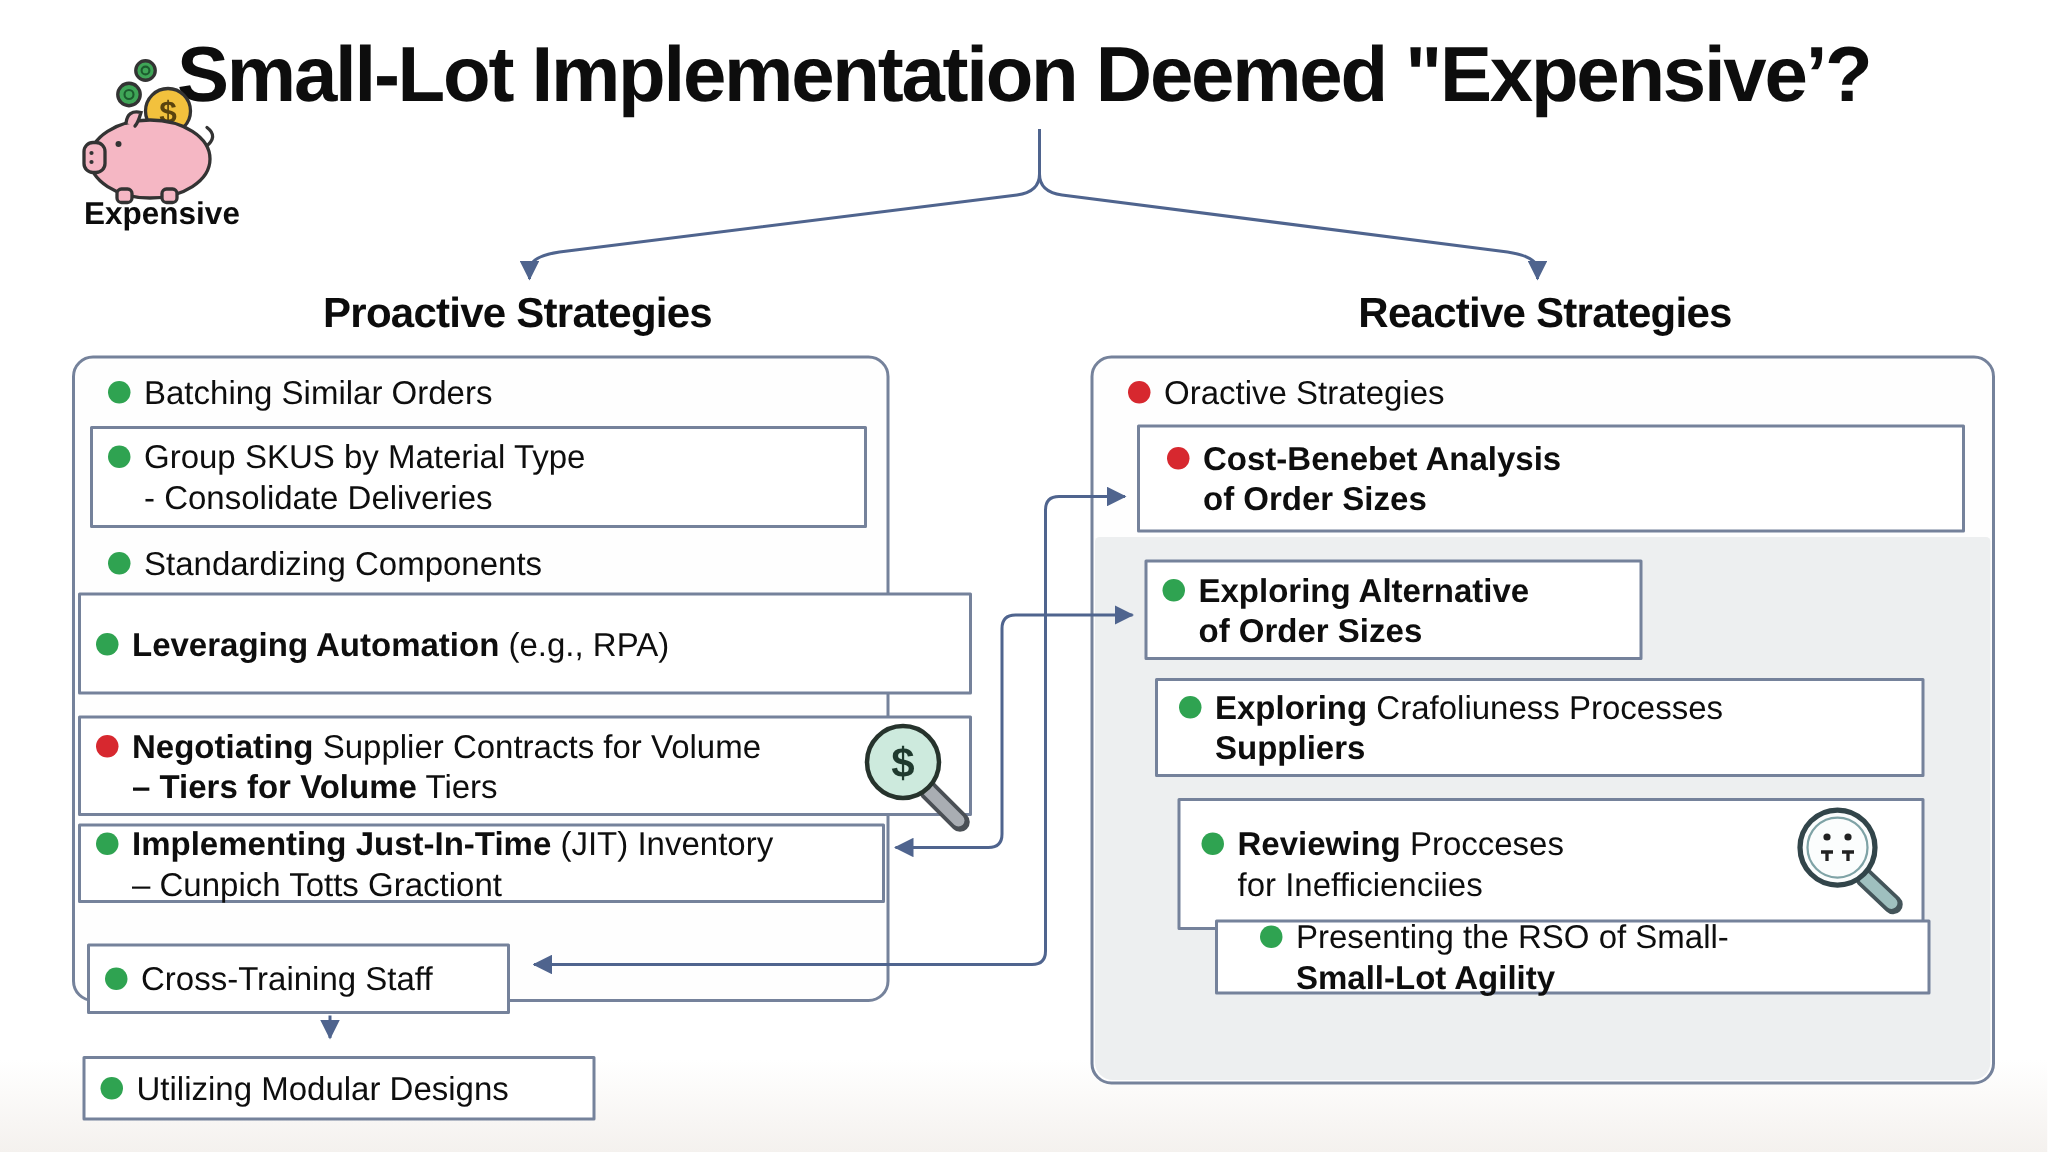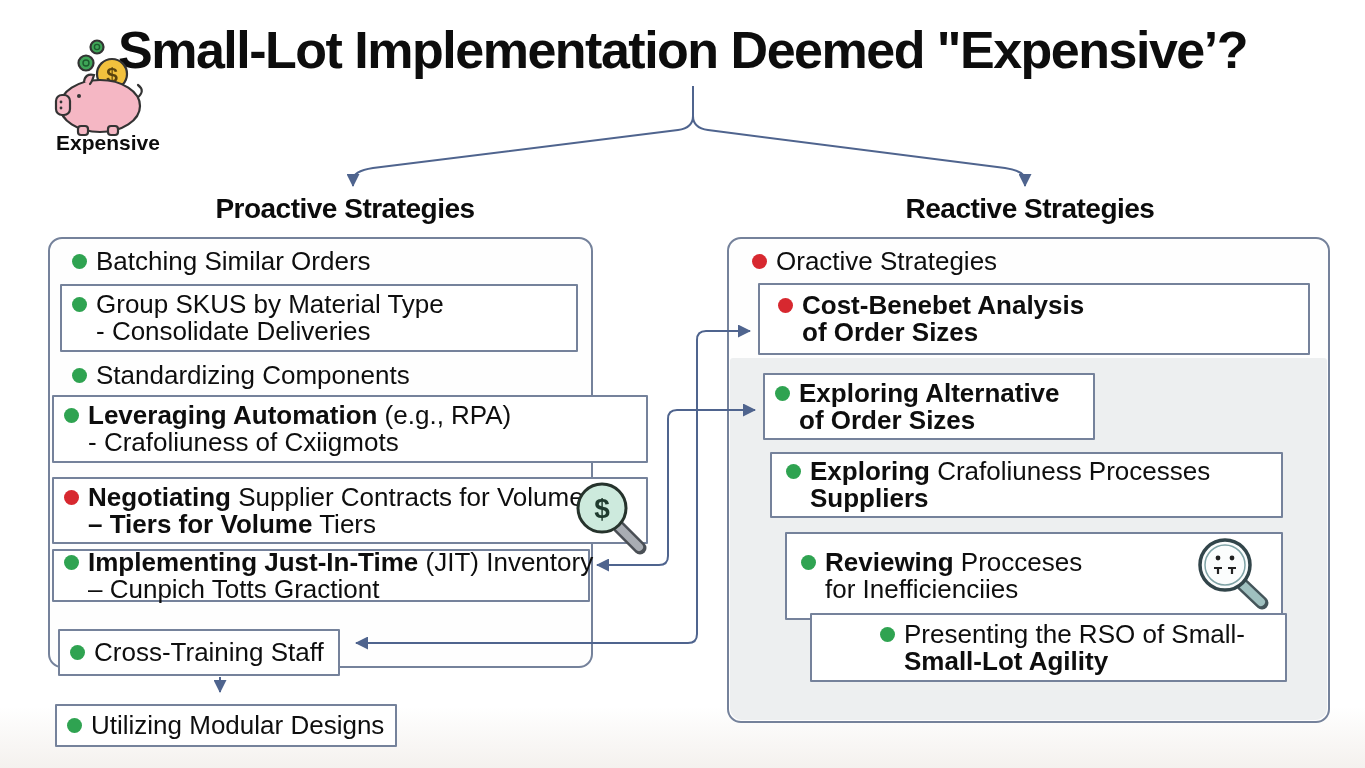--- a/index.html
+++ b/index.html
@@ -34,21 +34,21 @@
   .item.box{
     background:#fff;border:2px solid var(--border);border-radius:1px;
   }
   .row{display:flex;align-items:flex-start;}
   .bullet{
     flex:0 0 auto;width:15px;height:15px;border-radius:50%;margin:6px 9px 0 0;
   }
   .bullet.green{background:var(--green);}
   .bullet.red{background:var(--red);}
   .lines{display:flex;flex-direction:column;}
-  .line{font-size:26px;line-height:27px;white-space:nowrap;color:#0e0e0e;}
+  .line{font-size:22px;line-height:27px;white-space:nowrap;color:#0e0e0e;}
   .line .b{font-weight:700;}
   .overlay{position:absolute;left:0;top:0;width:1365px;height:768px;pointer-events:none;}
   .cline{stroke:var(--line);stroke-width:2;fill:none;}
   .arrowhead{fill:var(--line);}
 </style>
 </head>
 <body>
 
 <div class="stage">
 
@@ -86,21 +86,20 @@
         <div class="lines">
           <div class="line"><span>Standardizing Components</span></div>
         </div>
       </div>
     </div>
   <div class="item box" style="left:52px;top:395px;width:596px;height:68px;">
       <div class="row">
         <span class="bullet green"></span>
         <div class="lines">
           <div class="line"><span class="b">Leveraging Automation</span><span> (e.g., RPA)</span></div>
-          <div class="line"><span>- Crafoliuness of Cxiigmots</span></div>
         </div>
       </div>
     </div>
   <div class="item box" style="left:52px;top:477px;width:596px;height:67px;">
       <div class="row">
         <span class="bullet red"></span>
         <div class="lines">
           <div class="line"><span class="b">Negotiating</span><span> Supplier Contracts for Volume</span></div>
           <div class="line"><span class="b">– Tiers for Volume</span><span> Tiers</span></div>
         </div>
@@ -169,21 +168,21 @@
     </div>
   <div class="item box" style="left:785px;top:532px;width:498px;height:88px;padding-left:14px;">
       <div class="row">
         <span class="bullet green"></span>
         <div class="lines">
           <div class="line"><span class="b">Reviewing</span><span> Procceses</span></div>
           <div class="line"><span>for Inefficienciies</span></div>
         </div>
       </div>
     </div>
-  <div class="item box" style="left:810px;top:613px;width:477px;height:69px;padding-left:28px;justify-content:center;">
+  <div class="item box" style="left:810px;top:613px;width:477px;height:50px;padding-left:28px;">
       <div class="row">
         <span class="bullet green"></span>
         <div class="lines">
           <div class="line"><span>Presenting the RSO of Small-</span></div>
           <div class="line"><span class="b">Small-Lot Agility</span></div>
         </div>
       </div>
     </div>
 
   <svg class="overlay" viewBox="0 0 1365 768">

